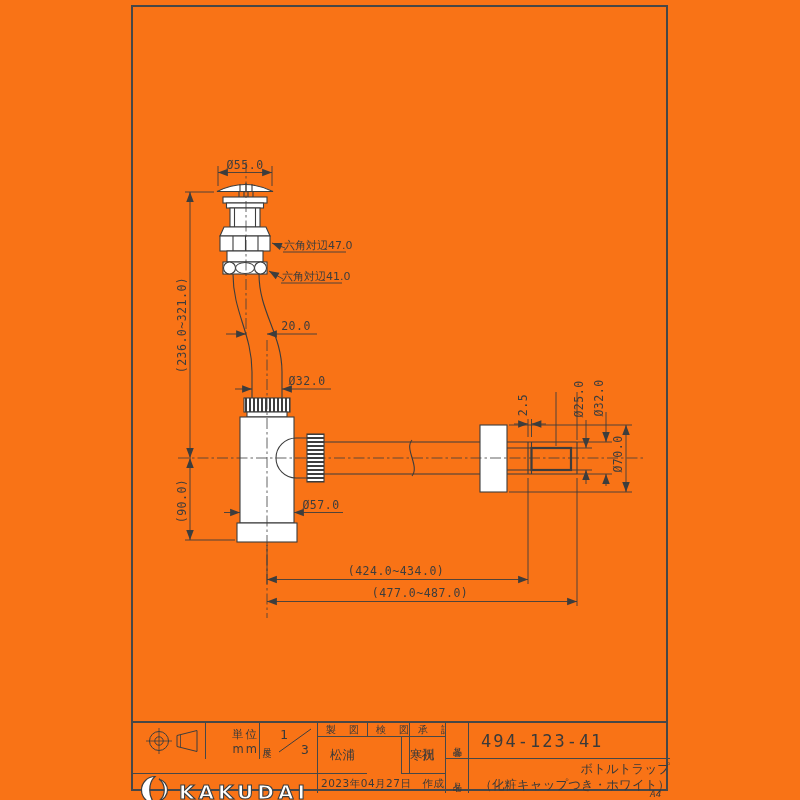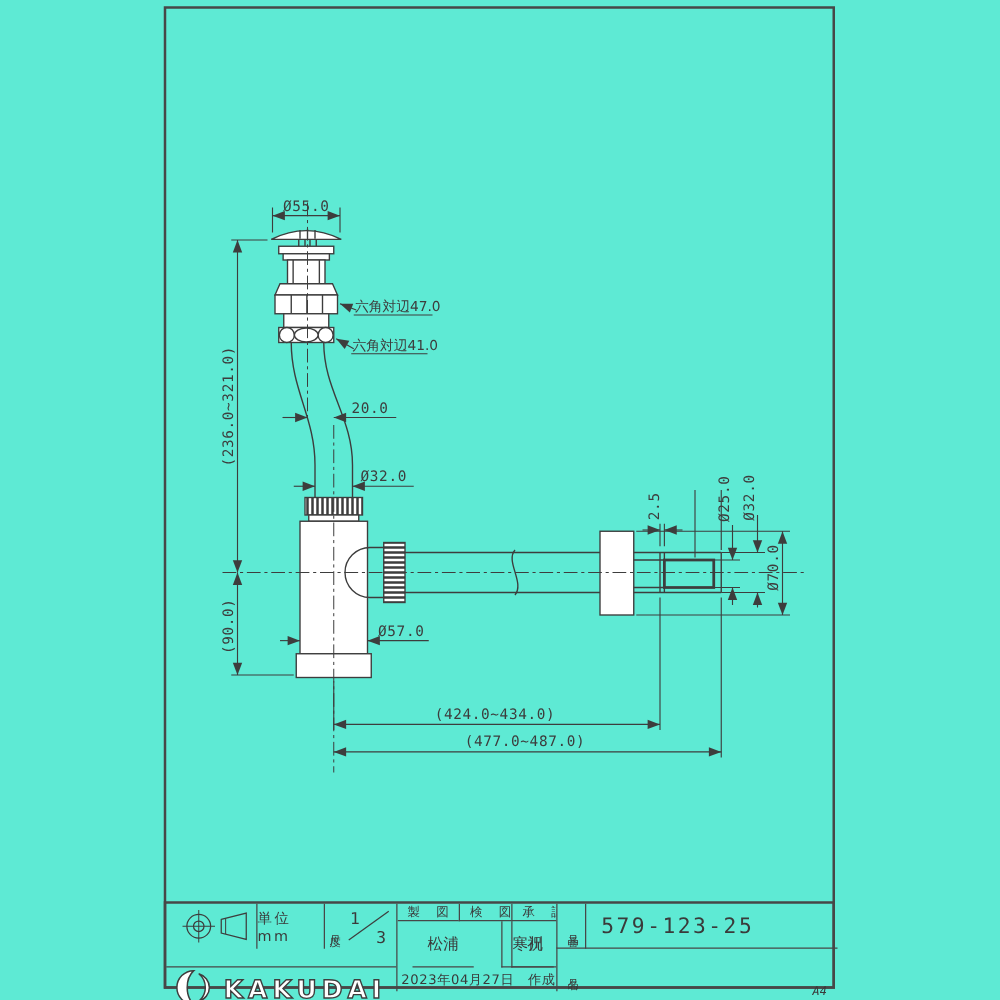--- a/index.html
+++ b/index.html
@@ -1,25 +1,25 @@
 <!DOCTYPE html>
 <html><head>
 <meta charset="utf-8">
 <style>
   * { margin:0; padding:0; box-sizing:border-box; }
   html,body { width:800px; height:800px; background:#ffffff; font-family:"DejaVu Sans", sans-serif; }
-  #stage { position:relative; width:800px; height:800px; background:#5eead4; overflow:hidden; }
+  #stage { position:relative; width:800px; height:800px; background:#f97316; overflow:hidden; }
   #drawing-border { position:absolute; left:131px; top:5px; width:537px; height:786px; border:2px solid #474747; }
   #draw-svg { position:absolute; left:0; top:0; }
   .dimtxt { font-family:"DejaVu Sans Mono", monospace; font-size:11.5px; letter-spacing:0.5px; fill:#3d3d3d; }
   .jptxt  { font-family:"DejaVu Sans", sans-serif; font-size:11px; fill:#3d3d3d; }
   #notes { position:absolute; left:345px; top:654px; font-size:13px; color:#3a3a3a; line-height:17.6px; letter-spacing:0.5px; white-space:nowrap; }
   
   #tb { position:absolute; left:131px; top:721px; width:537px; height:70px; border:2px solid #474747; color:#3a3a3a; }
-  .cell { position:absolute; overflow:hidden; }
+  .cell { position:absolute; overflow:hidden;text-align:right; }
   .bl { border-left:1.5px solid #474747; } .bt { border-top:1.5px solid #474747;margin-top:14px; }
   .bb { border-bottom:1.5px solid #474747; }
   .vlabel { writing-mode:vertical-rl; text-orientation:upright; font-size:9px; letter-spacing:1px;
             display:flex; align-items:center; justify-content:center; width:100%; height:100%; }
   .center { display:flex; align-items:center; justify-content:center; }
   #cell-unit { font-size:11.5px; letter-spacing:2px; }
   .hdr { font-size:10px; letter-spacing:13px; padding-left:8px; display:flex; align-items:center; overflow:hidden; white-space:nowrap; }
   .nm  { font-size:12.5px; }
   #cell-date { font-size:10.5px; display:flex; align-items:center; padding-left:3px; letter-spacing:0.5px; white-space:nowrap; }
   #cell-partno { font-family:"DejaVu Sans Mono", monospace; font-size:17px; letter-spacing:2px; display:flex; align-items:center; padding-left:12px; }
@@ -188,42 +188,46 @@
     <div class="cell bl" style="left:184px;top:0;width:128px;height:70px;">
       <div class="cell hdr bb" style="left:0;top:0;width:49px;height:14px;">
           <span>製図</span>
         </div>
       <div class="cell hdr bb bl" style="left:49px;top:0;width:42px;height:14px;">
           <span>検図</span>
         </div>
       <div class="cell hdr bb bl" style="left:91px;top:0;width:37px;height:14px;">
           <span>承認</span>
         </div>
-      <div class="cell nm center bb" style="left:12px;top:14px;width:49px;height:37px;font-family:Liberation Mono, monospace;">
+      <div class="cell nm center bb" style="left:0;top:14px;width:49px;height:37px;font-family:Liberation Mono, monospace;">
           <span>松浦</span>
         </div>
       <div class="cell nm center bb bl" style="left:49px;top:14px;width:42px;height:37px;margin-left:34px;">
           <span>寒川</span>
         </div>
       <div class="cell nm center bb bl" style="left:91px;top:14px;width:37px;height:37px;">
           <span>祝</span>
         </div>
       <div id="cell-date" class="cell" style="left:0;top:51px;width:128px;height:19px;">
           <span>2023年04月27日　作成</span>
         </div>
     </div>
 
     <div class="cell bl bb" style="left:312px;top:0;width:23px;height:36px;">
       <span class="vlabel">品番</span>
     </div>
     <div class="cell bl" style="left:312px;top:36px;width:23px;height:34px;">
       <span class="vlabel">品名</span>
     </div>
     <div id="cell-partno" class="cell bl bb" style="left:335px;top:0;width:202px;height:36px;">
-      <span>579-123-25</span>
+      <span>494-123-41</span>
+    </div>
+    <div id="cell-partname" class="cell bl" style="left:335px;top:36px;width:202px;height:34px;">
+      <div>ボトルトラップ</div>
+      <div>（化粧キャップつき・ホワイト）</div>
     </div>
 
     <div class="cell bt" style="left:0;top:36px;width:184px;height:34px;">
       <svg width="184" height="32" viewBox="0 0 184 32">
         <g stroke="#3d3d3d" fill="#fff" stroke-width="1.2">
           <path d="M22,2.5 A13.5,13.5 0 1 0 22,29.5 C15,23 15,9 22,2.5 Z"></path>
           <path d="M26,5 C33,10.5 33,21.5 26,27 A12,11.5 0 0 0 26,5 Z"></path>
         </g>
         <text x="46" y="24.5" font-size="20" font-weight="bold" letter-spacing="4" font-family="DejaVu Sans, sans-serif" fill="#ffffff" stroke="#3d3d3d" stroke-width="1.1">KAKUDAI</text>
       </svg>

